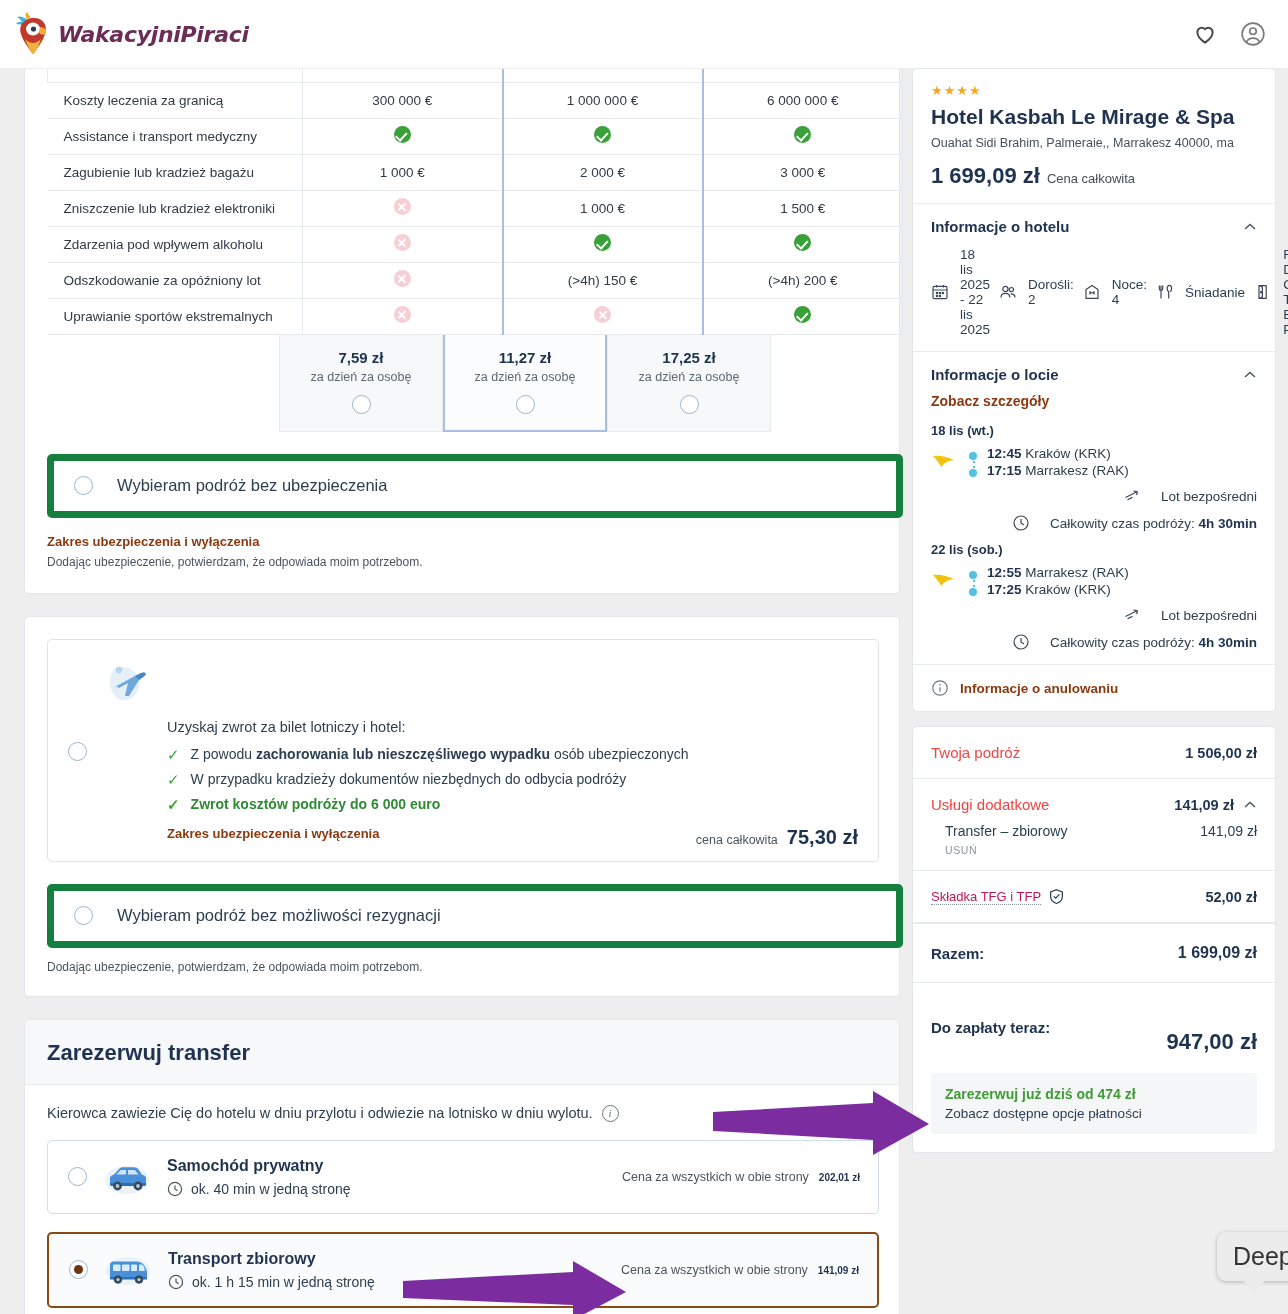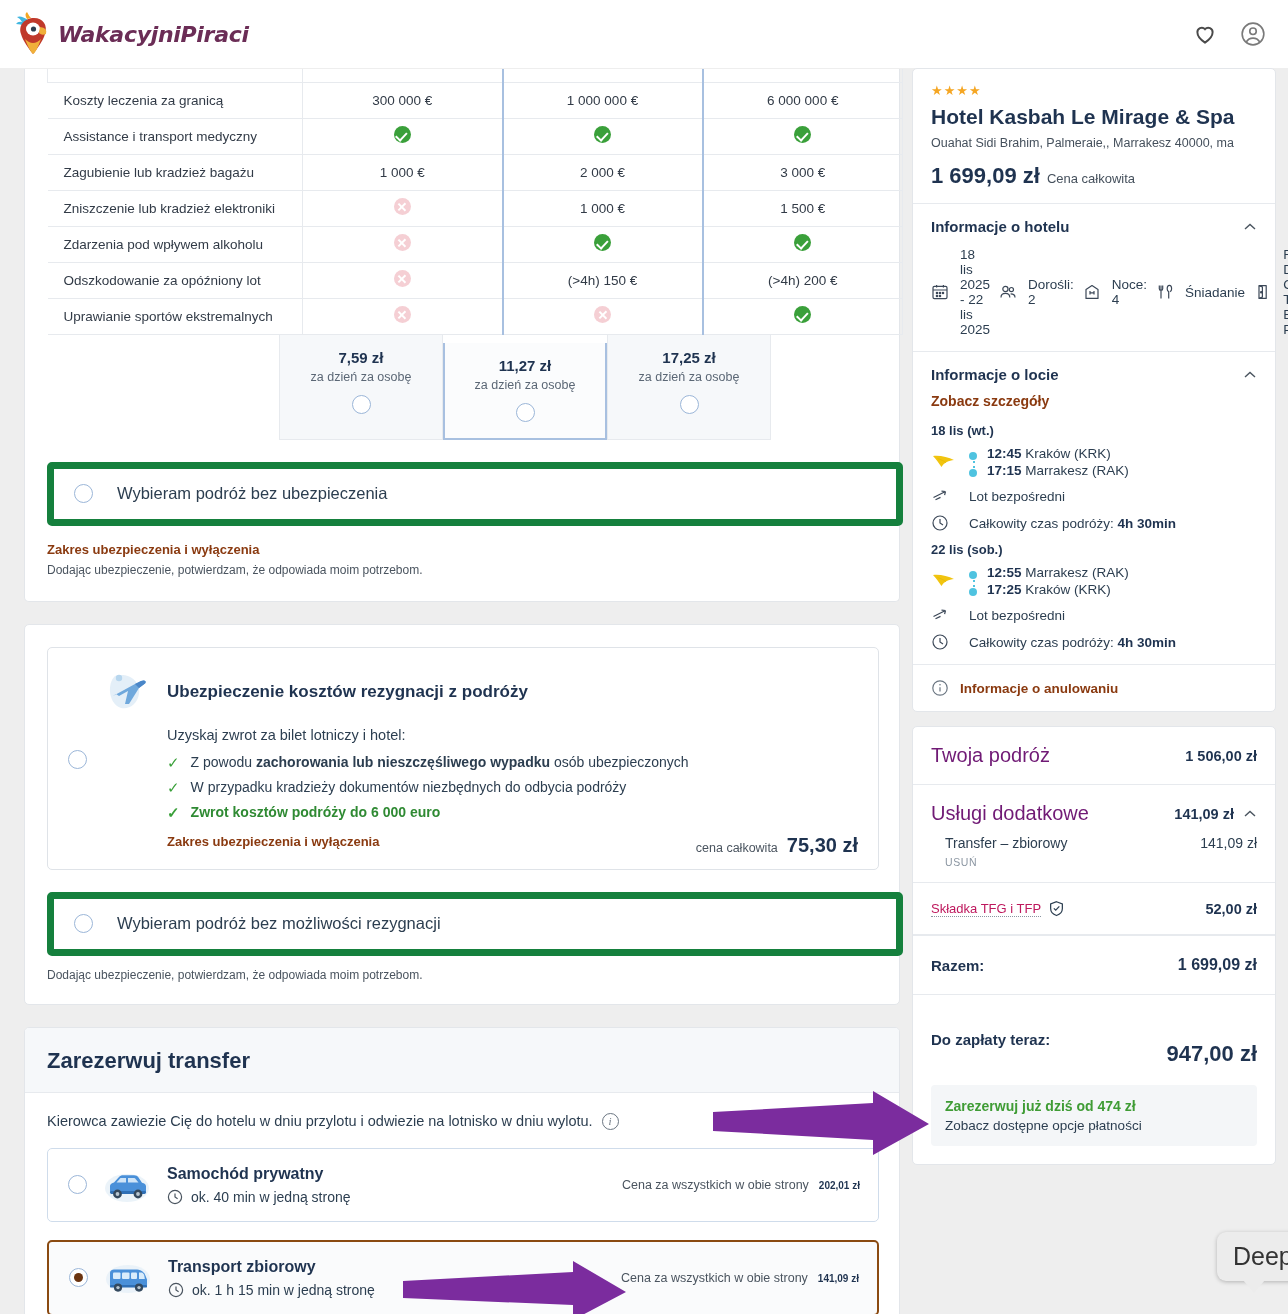--- a/index.html
+++ b/index.html
@@ -67,21 +67,21 @@
   .xno::before{transform:rotate(45deg);}
   .xno::after{transform:rotate(-45deg);}
 
   
   .pricerow{display:flex;width:856px;}
   .pricerow .gap{width:232px;}
   .pcell{
     width:164px;background:#f6f8fa;border:1px solid #e7eaee;border-top:none;
     padding:14px 0 16px 0;text-align:center;
   }
-  .pcell.mid{background:#fbfcfd;border:2px solid #a8c0e0;border-top:none;margin-top:8px;}
+  .pcell.mid{background:#fbfcfd;border:2px solid #a8c0e0;border-top:none;}
   .pamount{font-size:15px;font-weight:bold;color:#1f3350;}
   .pper{font-size:12.5px;color:#5b6775;margin-top:4px;}
   .radio{
     width:19px;height:19px;border-radius:50%;border:1.6px solid #9bb6d8;
     background:#fff;margin:11px auto 0 auto;display:block;cursor:pointer;
   }
 
   
   .optbox{
     width:856px;margin:22px 0 0 0;border:7px solid #15803d;border-radius:5px;
@@ -174,34 +174,34 @@
   .ftimes{display:flex;flex-direction:column;gap:2px;position:relative;padding-left:18px;}
   .ftimes::before{
     content:"";position:absolute;left:4px;top:10px;bottom:10px;width:2px;
     background:repeating-linear-gradient(to bottom,#4fc3e0 0 2px,transparent 2px 5px);
   }
   .fline{font-size:13.5px;color:#2c3e50;position:relative;}
   .fline b{color:#1f3350;}
   .fline::before{
     content:"";position:absolute;left:-18px;top:6px;width:8px;height:8px;border-radius:50%;background:#4fc3e0;
   }
-  .frow{display:flex;align-items:center;gap:20px;font-size:13.5px;color:#2c3e50;padding:9px 18px 0 18px;}
+  .frow{display:flex;align-items:center;gap:20px;font-size:13.5px;color:#2c3e50;padding:9px 18px 0 18px;justify-content:flex-end;}
   .frow b{color:#1f3350;}
   .cancel-info{
     display:flex;align-items:center;gap:11px;padding:14px 18px;border-top:1px solid #e7eaee;
     margin-top:13px;font-size:13.5px;font-weight:bold;color:#8a3a10;cursor:pointer;
   }
 
   
   .srow{
     display:flex;align-items:center;justify-content:space-between;
     padding:17px 18px;border-bottom:1px solid #e7eaee;
   }
   .srow:last-child{border-bottom:none;}
-  .srow .k{font-size:20px;color:#701a75;}
+  .srow .k{font-size:15px;color:#ef4444;}
   .srow .v{font-size:14.5px;font-weight:bold;color:#1f3350;}
   .srow.plain .k,.srow.plain .v{font-weight:normal;}
   .srow .v.b{font-weight:bold;}
   .sub-item{padding:0 18px 14px 32px;display:flex;justify-content:space-between;align-items:flex-start;}
   .sub-item .k{font-size:14px;color:#2c3e50;}
   .sub-item .v{font-size:14px;color:#2c3e50;}
   .usun{font-size:10.5px;color:#8a95a1;letter-spacing:.6px;margin-top:5px;cursor:pointer;}
   .tfg{display:flex;align-items:center;gap:7px;}
   .tfg .u{
     font-size:13px;color:#be185d;
@@ -365,21 +365,20 @@
         <div class="cx-body">
           <div class="cx-title-row">
             <span class="plane-badge">
               <svg viewBox="0 0 48 44" width="48" height="44">
                 <path d="M10 6 C22 2 36 10 34 24 C32 36 20 42 12 36 C4 30 2 14 10 6 Z" fill="#dbeaf6" opacity=".75"></path>
                 <path d="M8 26 L30 14 L36 11 C39 9.5 42 11 40 13.5 L34 18 L24 34 L20 34 L23 21 L14 26 L11 24 L8 26 Z" fill="#6fa8dc"></path>
                 <path d="M30 14 L36 11 C39 9.5 42 11 40 13.5 L34 18 Z" fill="#4a86c8"></path>
                 <circle cx="14" cy="8" r="3.2" fill="#b7d6ee"></circle>
               </svg>
             </span>
-            <span class="cx-title">Ubezpieczenie kosztów rezygnacji z podróży</span>
           </div>
           <div class="cx-sub">Uzyskaj zwrot za bilet lotniczy i hotel:</div>
           <div class="cx-list">
             <div class="cx-li">
               <span class="tick">✓</span>
               <span><span>Z powodu </span><b>zachorowania lub nieszczęśliwego wypadku</b><span> osób ubezpieczonych</span></span>
             </div>
             <div class="cx-li">
               <span class="tick">✓</span>
               <span>W przypadku kradzieży dokumentów niezbędnych do odbycia podróży</span>

